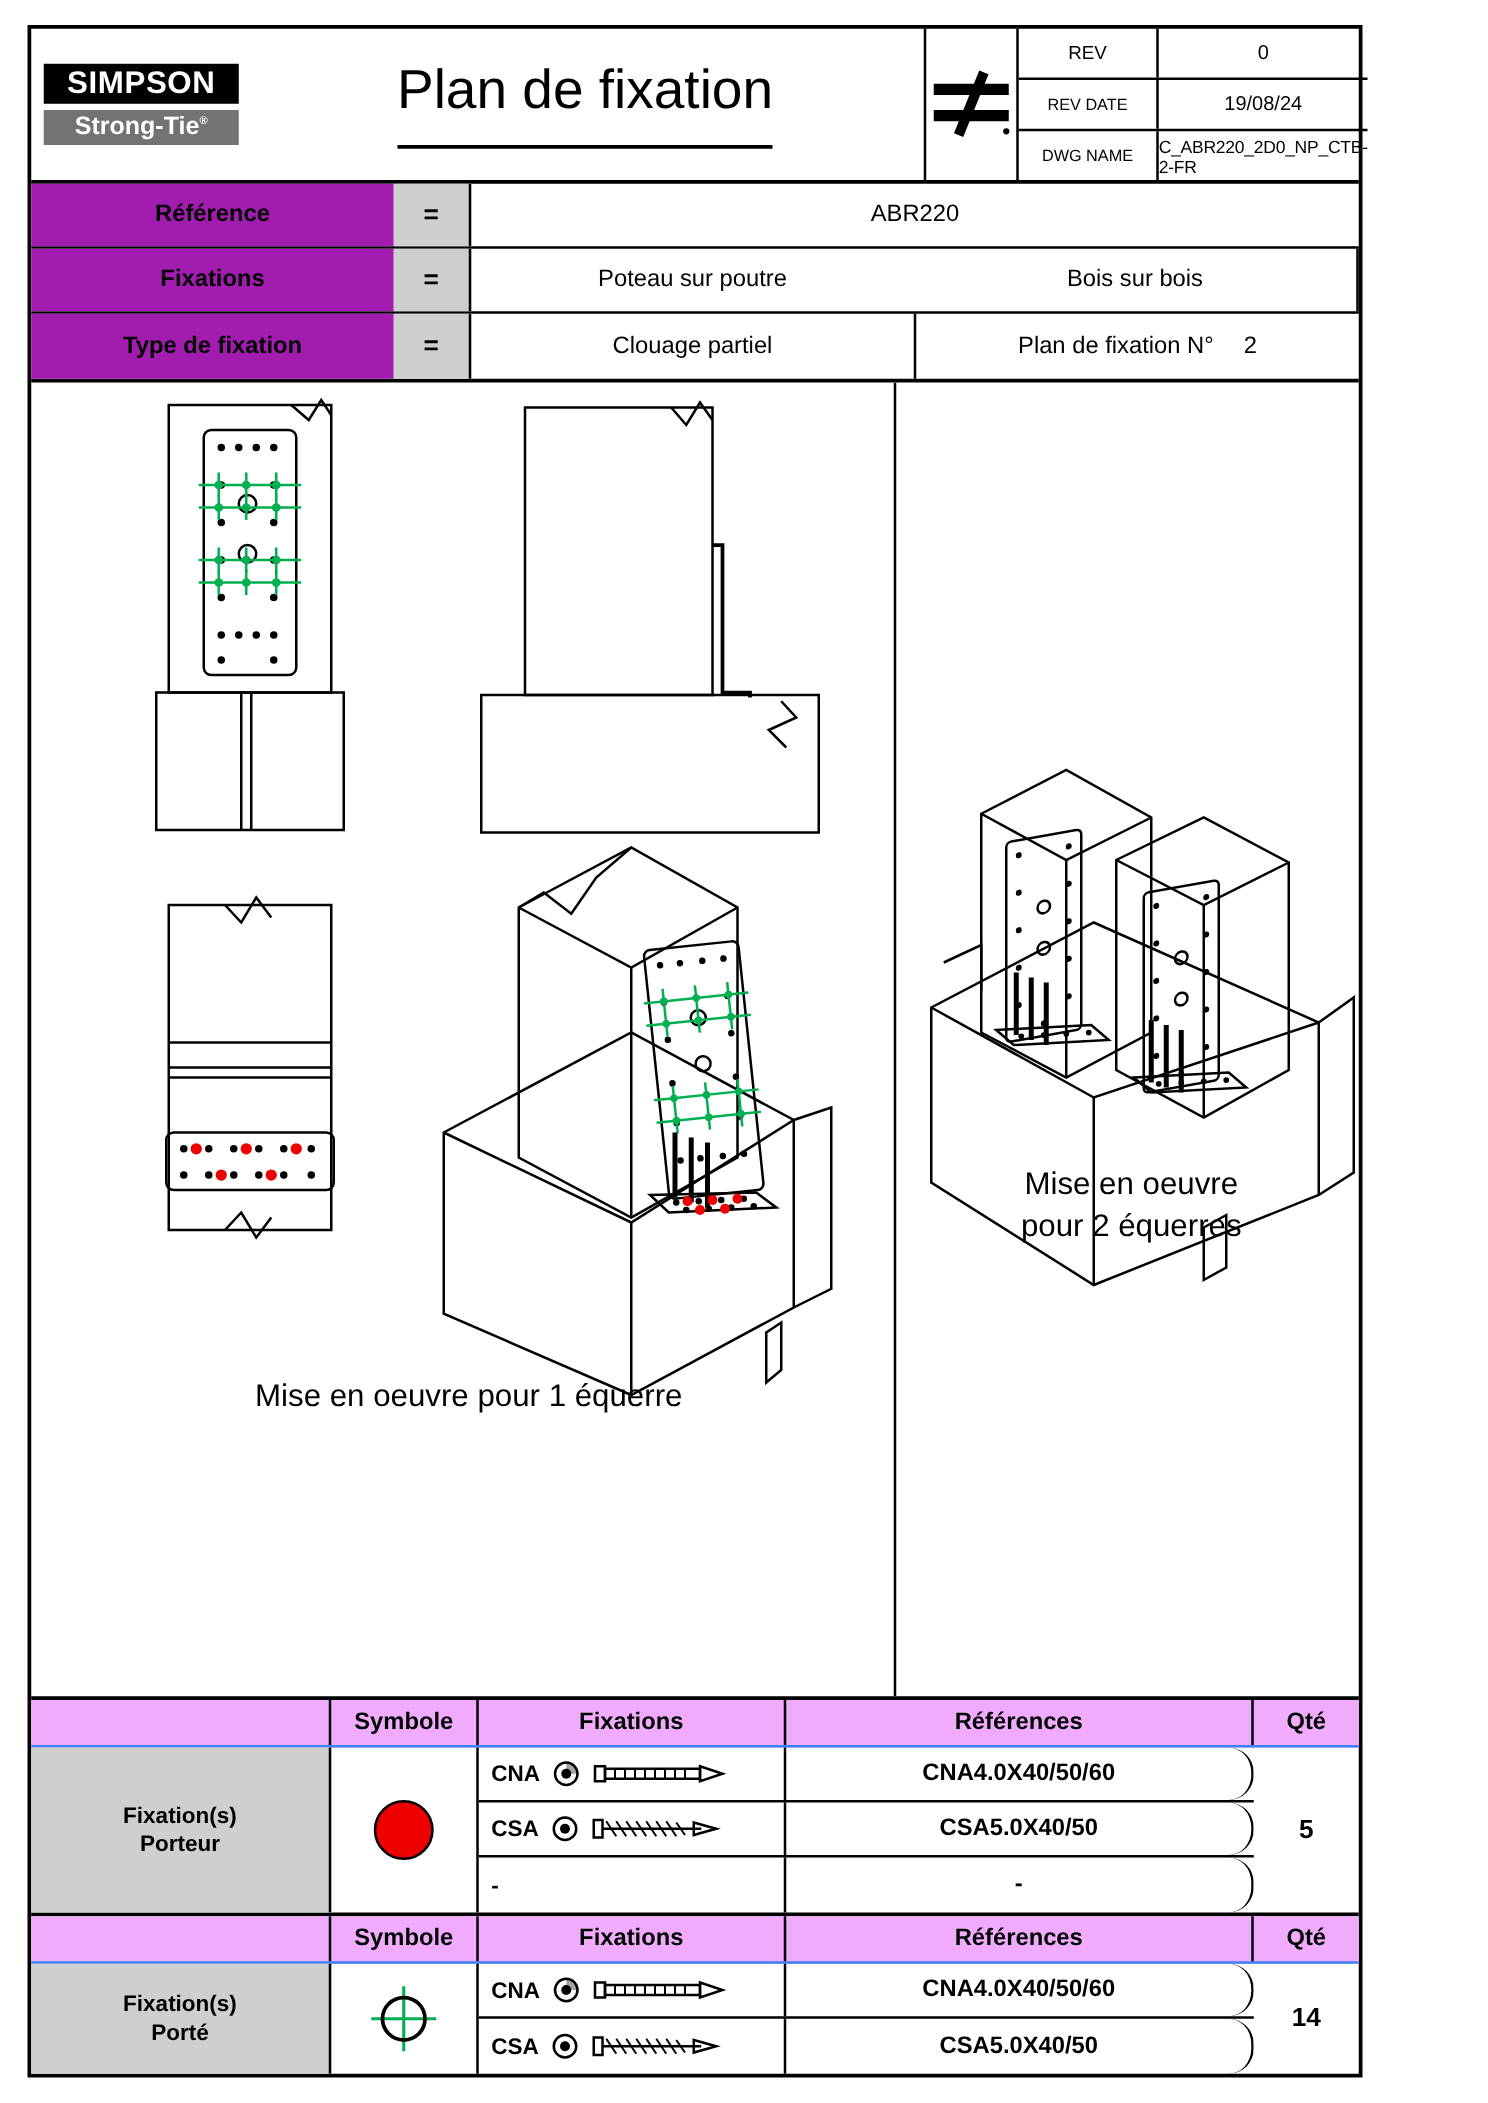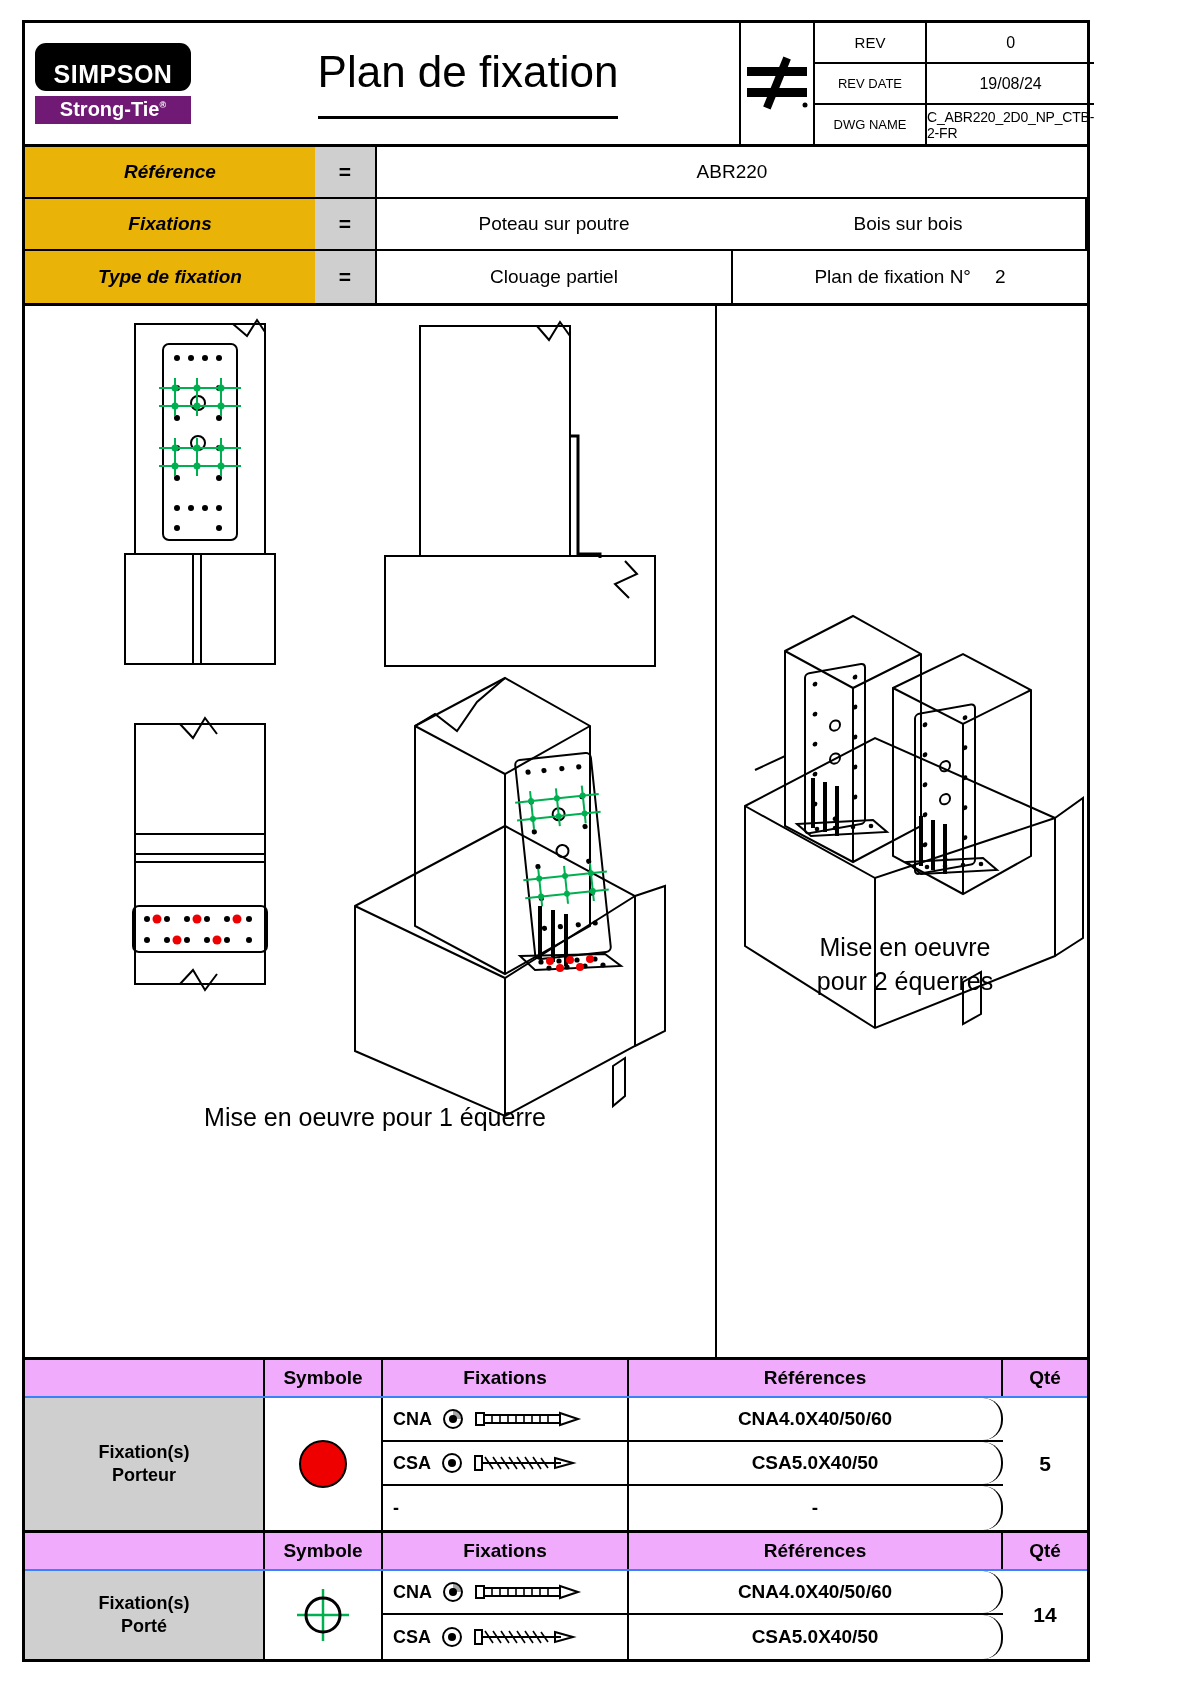--- a/index.html
+++ b/index.html
@@ -47,26 +47,25 @@
     justify-content: center;
     gap: 5px;
   }
   .logo-simpson {
     background: #000;
     color: #fff;
     font-weight: bold;
     font-size: 25px;
     letter-spacing: 0.5px;
     text-align: center;
-    padding: 18px 0 3px;
+    padding: 2px 0 3px;
     line-height: 1.05;
-    border-radius: 11px;
   }
   .logo-strongtie {
-    background: #701a75;
+    background: #737373;
     color: #fff;
     font-weight: bold;
     font-size: 20px;
     text-align: center;
     padding: 3px 0 4px;
     line-height: 1.05;
     position: relative;
   }
   .logo-strongtie .reg {
     font-size: 9px;
@@ -138,28 +137,27 @@
   }
   .info-row {
     display: flex;
     height: 52px;
     border-bottom: 2px solid #000;
     box-sizing: border-box;
   }
   .info-row:last-child { border-bottom: none; }
   .info-label {
     width: 290px;
-    background: #eab308;
+    background: #a21caf;
     display: flex;
     align-items: center;
     justify-content: center;
     font-weight: bold;
     font-size: 19px;
     box-sizing: border-box;
-    font-style: italic;
   }
   .info-eq {
     width: 62px;
     background: #cfcfcf;
     border-right: 2px solid #000;
     display: flex;
     align-items: center;
     justify-content: center;
     font-weight: bold;
     font-size: 21px;

